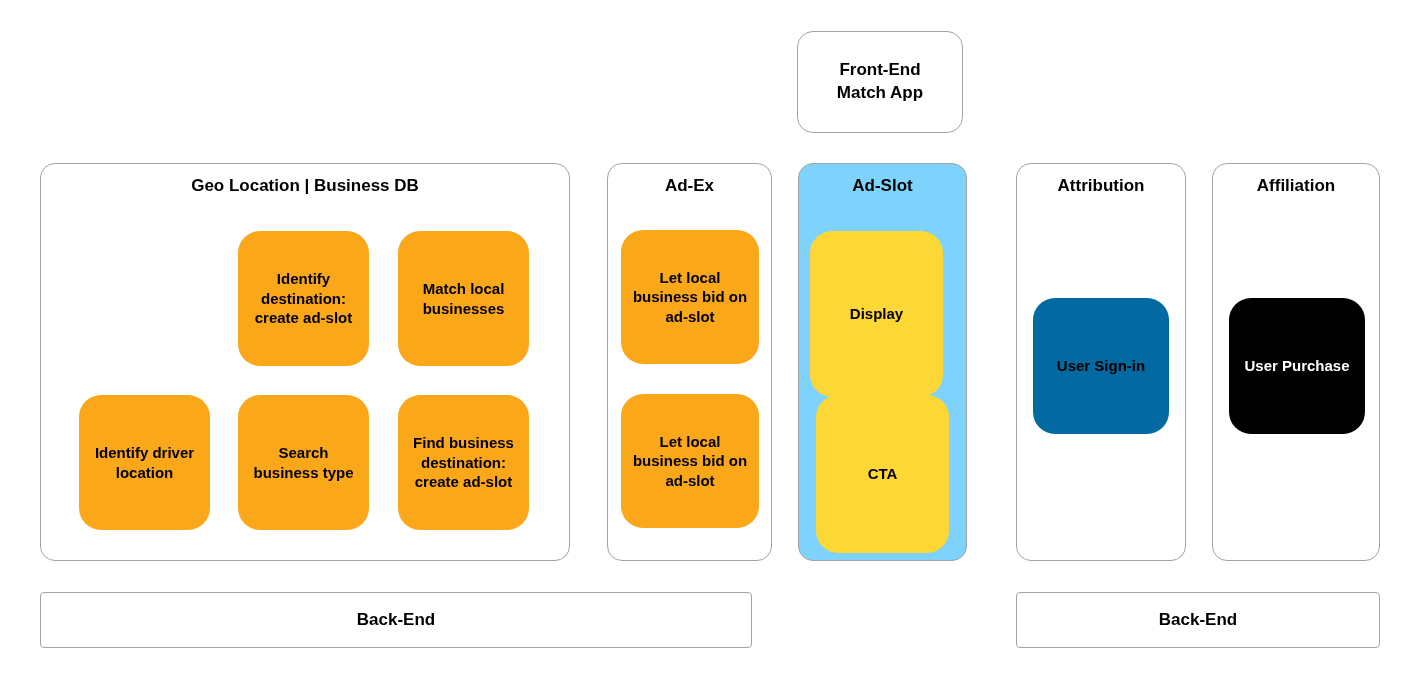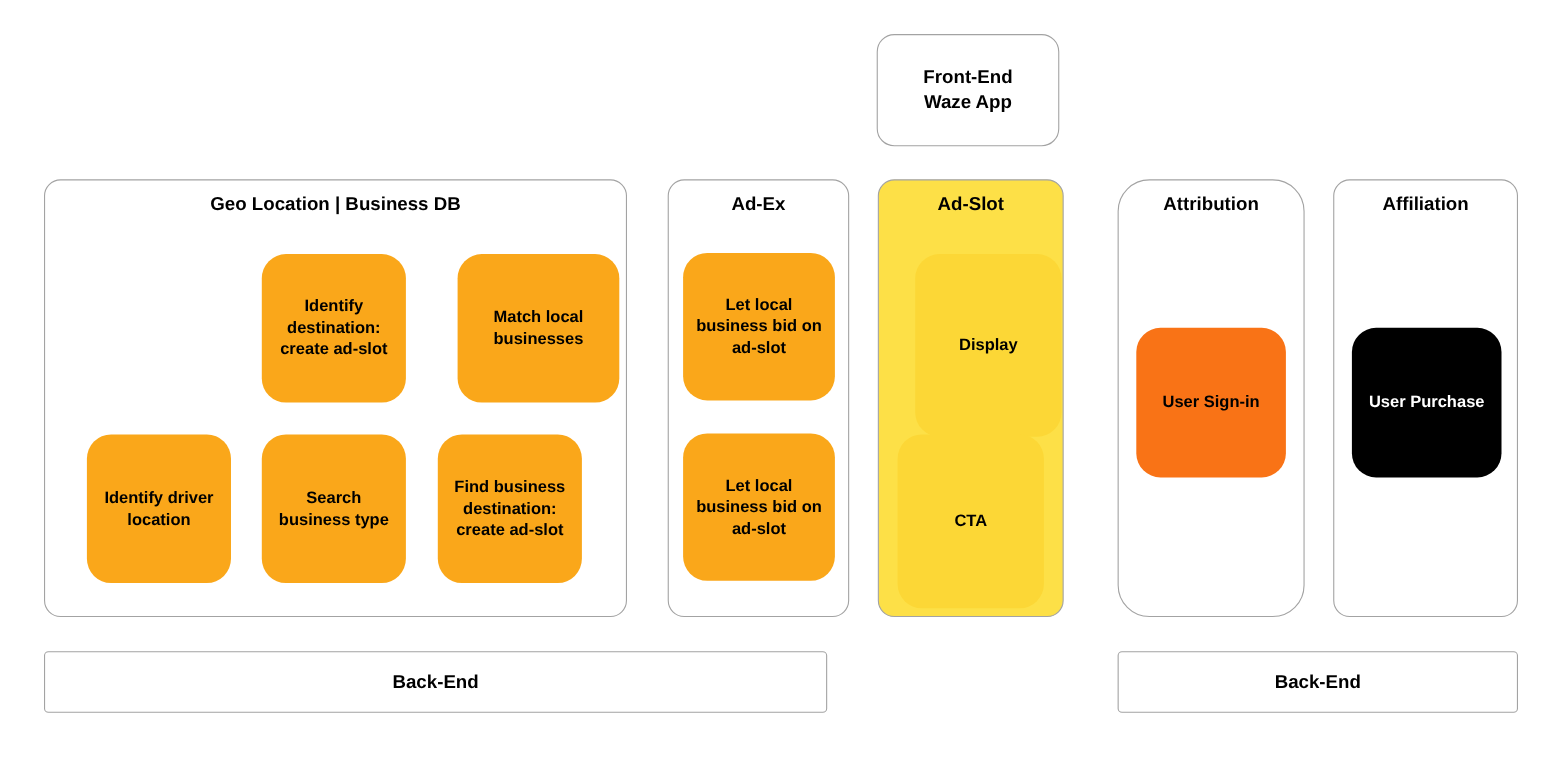--- a/index.html
+++ b/index.html
@@ -25,38 +25,38 @@
   .panel-title {
     position: absolute;
     top: 12px;
     left: 0;
     width: 100%;
     text-align: center;
     font-size: 17px;
     font-weight: bold;
     color: #000000;
   }
-  .panel.gray { background: #fde047; }
+  .panel.gray { background: #7dd3fc; }
   .node {
     position: absolute;
     border-radius: 22px;
     box-sizing: border-box;
     display: flex;
     align-items: center;
     justify-content: center;
     text-align: center;
     font-size: 15px;
     font-weight: bold;
     color: #000000;
     line-height: 1.3;
     padding: 8px;
   }
   .node.orange { background: #faa71a; }
   .node.yellow { background: #fcd736; }
-  .node.green  { background: #f97316; }
+  .node.green  { background: #0369a1; }
   .node.blue   { background: #000000; color: #ffffff; }
   .front-end {
     position: absolute;
     left: 797px; top: 31px;
     width: 166px; height: 102px;
     background: #ffffff;
     border: 1px solid #a3a3a3;
     border-radius: 16px;
     box-sizing: border-box;
     display: flex;
@@ -84,44 +84,44 @@
     font-weight: bold;
     color: #000000;
   }
 </style>
 </head>
 <body>
 
 <div class="canvas">
 
   <div class="front-end">Front-End
-Waze App</div>
+Match App</div>
 
   <div class="panel" style="left:40px; top:163px; width:530px; height:398px;">
     <div class="panel-title">Geo Location | Business DB</div>
     <div class="node orange" style="left:197px; top:67px; width:131px; height:135px;">Identify destination: create ad-slot</div>
-    <div class="node orange" style="left:375px; top:67px; width:147px; height:135px;">Match local businesses</div>
+    <div class="node orange" style="left:357px; top:67px; width:131px; height:135px;">Match local businesses</div>
     <div class="node orange" style="left:38px; top:231px; width:131px; height:135px;">Identify driver location</div>
     <div class="node orange" style="left:197px; top:231px; width:131px; height:135px;">Search business type</div>
     <div class="node orange" style="left:357px; top:231px; width:131px; height:135px;">Find business destination: create ad-slot</div>
   </div>
 
   <div class="panel" style="left:586px; top:163px; width:165px; height:398px;margin-left:21px;">
     <div class="panel-title">Ad-Ex</div>
     <div class="node orange" style="left:13px; top:66px; width:138px; height:134px;">Let local business bid on ad-slot</div>
     <div class="node orange" style="left:13px; top:230px; width:138px; height:134px;">Let local business bid on ad-slot</div>
   </div>
 
   <div class="panel gray" style="left:798px; top:163px; width:169px; height:398px;">
     <div class="panel-title">Ad-Slot</div>
-    <div class="node yellow" style="left:33px; top:67px; width:133px; height:166px;">Display</div>
+    <div class="node yellow" style="left:11px; top:67px; width:133px; height:166px;">Display</div>
     <div class="node yellow" style="left:17px; top:231px; width:133px; height:158px;">CTA</div>
   </div>
 
-  <div class="panel" style="left:1016px; top:163px; width:170px; height:398px;border-radius:29px;">
+  <div class="panel" style="left:1016px; top:163px; width:170px; height:398px;">
     <div class="panel-title">Attribution</div>
     <div class="node green" style="left:16px; top:134px; width:136px; height:136px;">User Sign-in</div>
   </div>
 
   <div class="panel" style="left:1212px; top:163px; width:168px; height:398px;">
     <div class="panel-title">Affiliation</div>
     <div class="node blue" style="left:16px; top:134px; width:136px; height:136px;">User Purchase</div>
   </div>
 
   <div class="backend" style="left:40px; width:712px;">Back-End</div>

